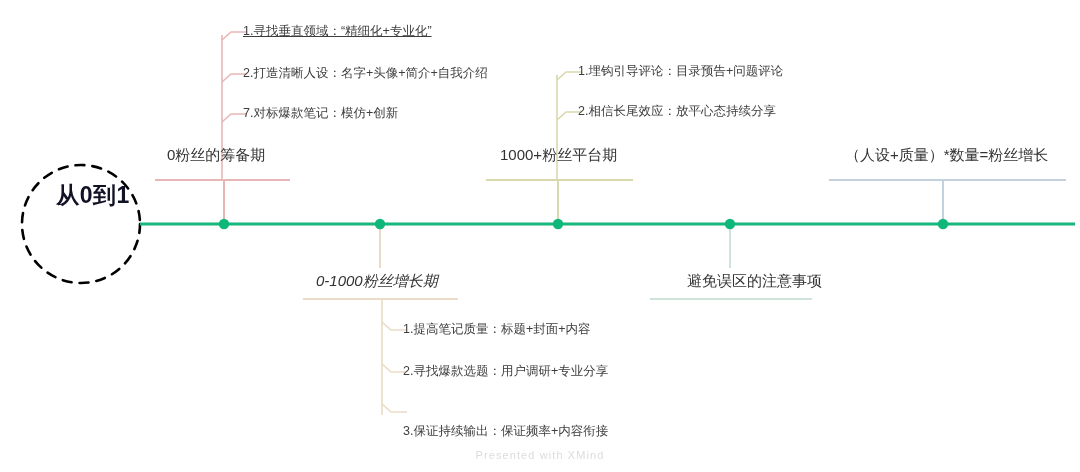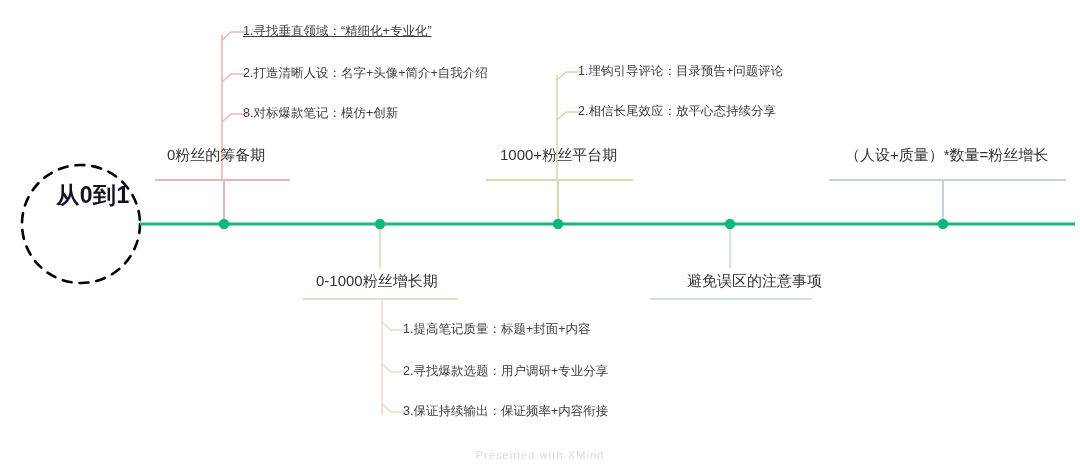--- a/index.html
+++ b/index.html
@@ -115,26 +115,26 @@
     <circle cx="943" cy="224" r="5.2" fill="#0fb87a"></circle>
   </svg>
 
   <div class="root-circle">
     <span class="root-label">从0到1</span>
   </div>
 
   <div class="branch-title" style="left:167px; top:146px;">0粉丝的筹备期</div>
   <div class="sub-item" style="left:243px; top:24px;text-decoration:underline;">1.寻找垂直领域：“精细化+专业化”</div>
   <div class="sub-item" style="left:243px; top:66px;">2.打造清晰人设：名字+头像+简介+自我介绍</div>
-  <div class="sub-item" style="left:243px; top:106px;">8.对标爆款笔记：模仿+创新</div>
+  <div class="sub-item" style="left:243px; top:106px;">7.对标爆款笔记：模仿+创新</div>
 
-  <div class="branch-title" style="left:316px; top:272px;">0-1000粉丝增长期</div>
+  <div class="branch-title" style="left:316px; top:272px;font-style:italic;">0-1000粉丝增长期</div>
   <div class="sub-item" style="left:403px; top:322px;">1.提高笔记质量：标题+封面+内容</div>
   <div class="sub-item" style="left:403px; top:364px;">2.寻找爆款选题：用户调研+专业分享</div>
-  <div class="sub-item" style="left:403px; top:404px;">3.保证持续输出：保证频率+内容衔接</div>
+  <div class="sub-item" style="left:403px; top:424px;">3.保证持续输出：保证频率+内容衔接</div>
 
   <div class="branch-title" style="left:500px; top:146px;">1000+粉丝平台期</div>
   <div class="sub-item" style="left:578px; top:64px;">1.埋钩引导评论：目录预告+问题评论</div>
   <div class="sub-item" style="left:578px; top:104px;">2.相信长尾效应：放平心态持续分享</div>
 
   <div class="branch-title" style="left:660px; top:272px;margin-left:27px;">避免误区的注意事项</div>
 
   <div class="branch-title" style="left:845px; top:146px;">（人设+质量）*数量=粉丝增长</div>
 
   <div class="watermark">Presented with XMind</div>

